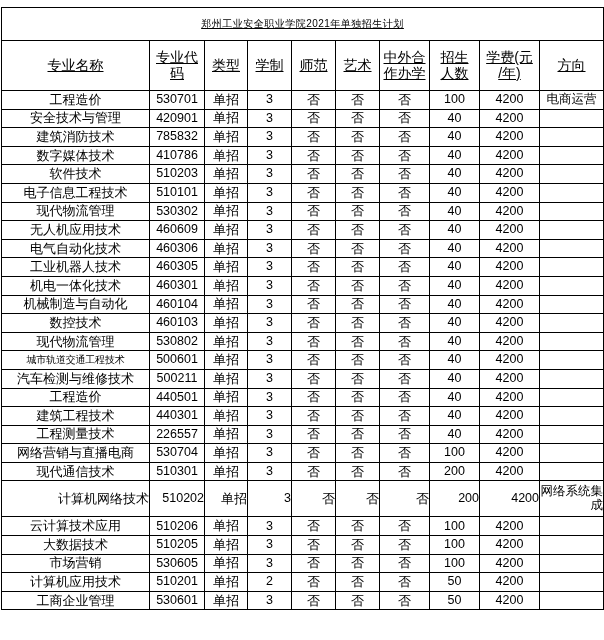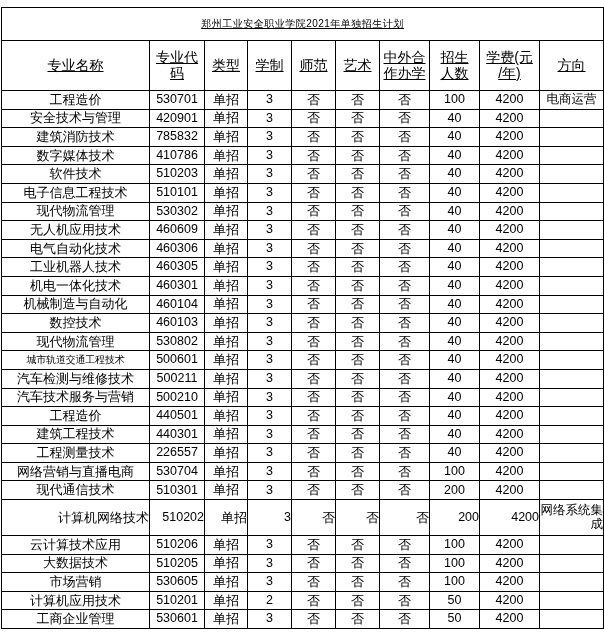--- a/index.html
+++ b/index.html
@@ -306,32 +306,20 @@
           <td class="type">单招</td>
           <td class="years">3</td>
           <td class="flag">否</td>
           <td class="flag">否</td>
           <td class="flag">否</td>
           <td class="num">40</td>
           <td class="fee">4200</td>
           <td class="dir"></td>
         </tr>
         <tr class="row">
-          <td class="major">汽车技术服务与营销</td>
-          <td class="code">500210</td>
-          <td class="type">单招</td>
-          <td class="years">3</td>
-          <td class="flag">否</td>
-          <td class="flag">否</td>
-          <td class="flag">否</td>
-          <td class="num">40</td>
-          <td class="fee">4200</td>
-          <td class="dir"></td>
-        </tr>
-        <tr class="row">
           <td class="major">工程造价</td>
           <td class="code">440501</td>
           <td class="type">单招</td>
           <td class="years">3</td>
           <td class="flag">否</td>
           <td class="flag">否</td>
           <td class="flag">否</td>
           <td class="num">40</td>
           <td class="fee">4200</td>
           <td class="dir"></td>

